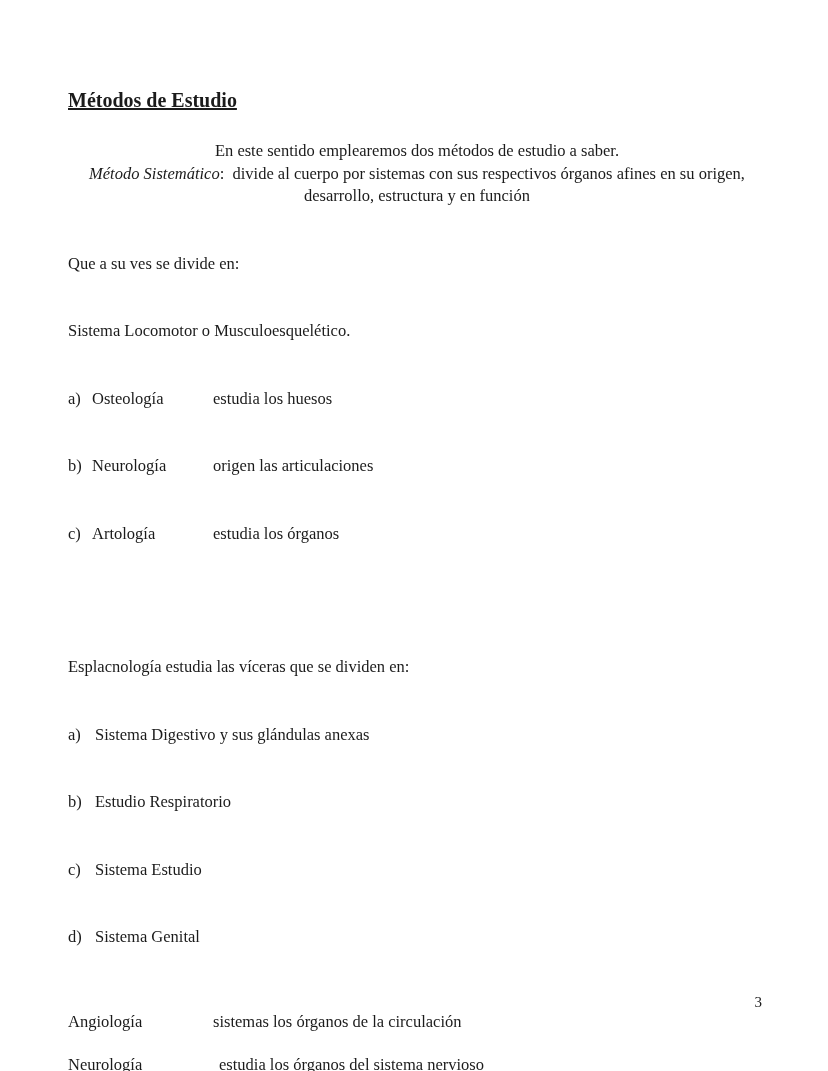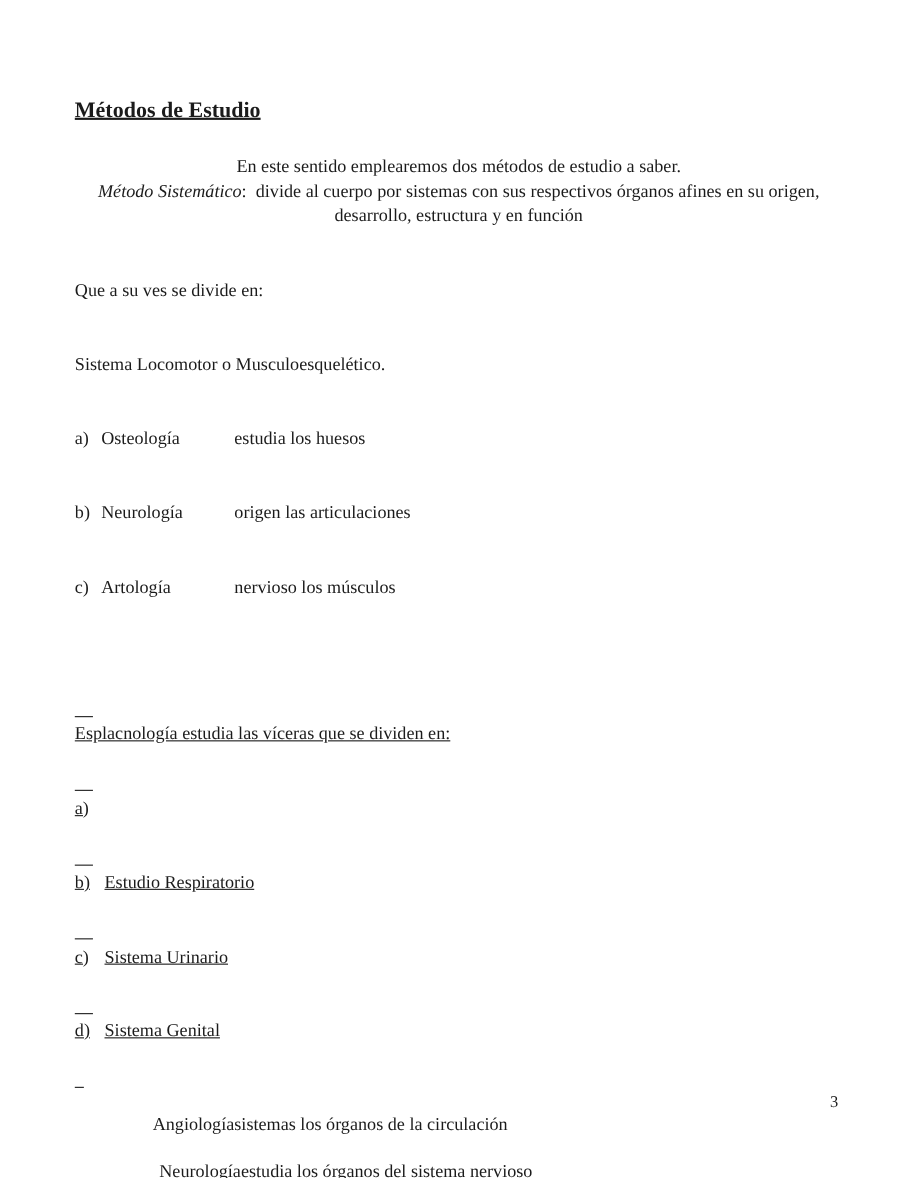--- a/index.html
+++ b/index.html
@@ -31,39 +31,38 @@
     white-space: pre-wrap;
   }
   p.para {
     margin: 0;
     max-width: 700px;
     text-align: center;
   }
   .mb22 { margin-bottom: 22px; }
   .mb21 { margin-bottom: 21px; }
   .mb20 { margin-bottom: 20px; }
-  .mb17 { margin-bottom: 17px; text-decoration: underline; }
+  .mb17 { margin-bottom: 17px; }
   .italic { font-style: italic; }
   .def-row {
     display: flex;
     align-items: baseline;
   }
   .def-marker {
     flex: 0 0 24px;
   }
   .def-marker.wide {
     flex: 0 0 27px;
   }
   .def-term {
     flex: 0 0 121px;
   }
   .disc-row {
     display: flex;
     align-items: baseline;
-    text-align: right;
   }
   .disc-term {
     flex: 0 0 145px;
   }
   .disc-row.indent-extra .disc-term {
     flex: 0 0 151px;
   }
   .page-number {
     position: absolute;
     top: 993px;
@@ -92,36 +91,37 @@
       <span class="def-desc">estudia los huesos</span>
     </div>
     <div class="def-row">
       <span class="def-marker">b)</span>
       <span class="def-term">Neurología</span>
       <span class="def-desc">origen las articulaciones</span>
     </div>
     <div class="def-row">
       <span class="def-marker">c)</span>
       <span class="def-term">Artología</span>
-      <span class="def-desc">nervioso los músculos</span>
+      <span class="def-desc">estudia los órganos</span>
     </div>
   </div>
 
   <div class="body-text mb17">
     <div>Esplacnología estudia las víceras que se dividen en:</div>
     <div class="def-row">
       <span class="def-marker wide">a)</span>
+      <span>Sistema Digestivo y sus glándulas anexas</span>
     </div>
     <div class="def-row">
       <span class="def-marker wide">b)</span>
       <span>Estudio Respiratorio</span>
     </div>
     <div class="def-row">
       <span class="def-marker wide">c)</span>
-      <span>Sistema Urinario</span>
+      <span>Sistema Estudio</span>
     </div>
     <div class="def-row">
       <span class="def-marker wide">d)</span>
       <span>Sistema Genital</span>
     </div>
   </div>
 
   <div class="disc-row body-text mb21">
     <span class="disc-term">Angiología</span>
     <span>sistemas los órganos de la circulación</span>

